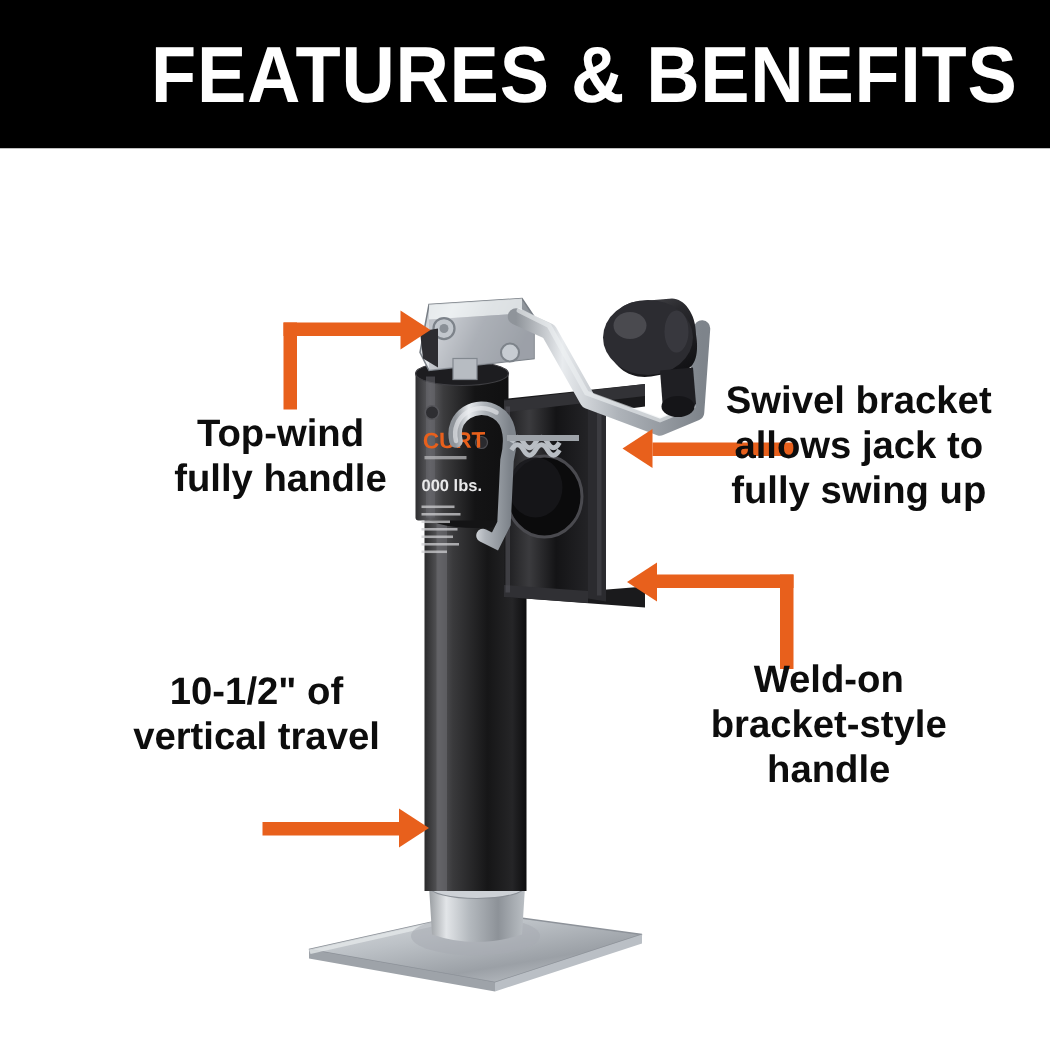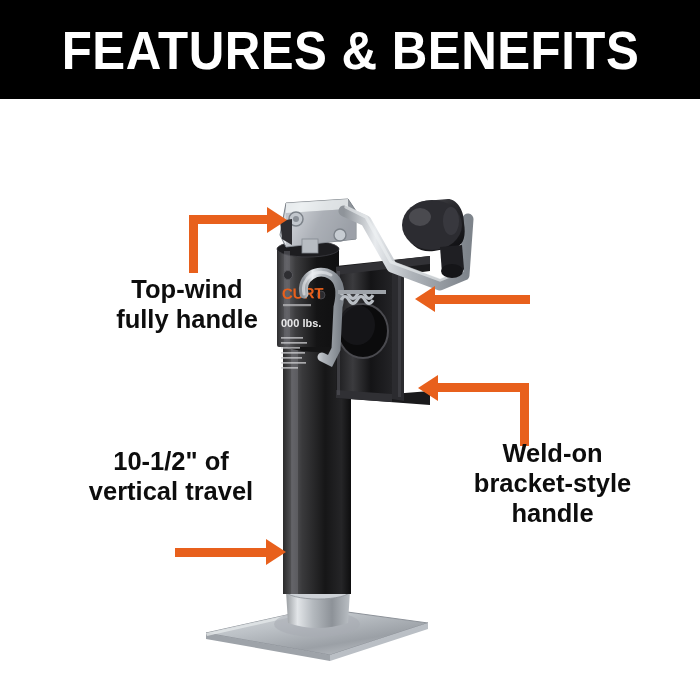--- a/index.html
+++ b/index.html
@@ -19,21 +19,21 @@
   
   .header-bar {
     position: absolute;
     left: 0;
     top: 0;
     width: 700px;
     height: 99px;
     background: #000000;
     display: flex;
     align-items: center;
-    justify-content: center;
+    justify-content: flex-end;
   }
   .header-title {
     color: #ffffff;
     font-family: "Liberation Sans Narrow", "Liberation Sans", sans-serif;
     font-weight: bold;
     font-size: 53px;
     letter-spacing: 0.5px;
     transform: scaleX(0.93);
     line-height: 1;
     white-space: nowrap;
@@ -309,18 +309,21 @@
     <div class="shaft h"></div>
     <div class="head left"></div>
   </div>
 
   <div class="callout left" id="callout-top-wind">Top-wind
 fully handle</div>
 
   <div class="callout left" id="callout-travel">10-1/2" of
 vertical travel</div>
 
+  <div class="callout right" id="callout-swivel">Swivel bracket
+allows jack to
+fully swing up</div>
 
   <div class="callout right" id="callout-weldon">Weld-on
 bracket-style
 handle</div>
 
 </div>
 
 </body></html>

